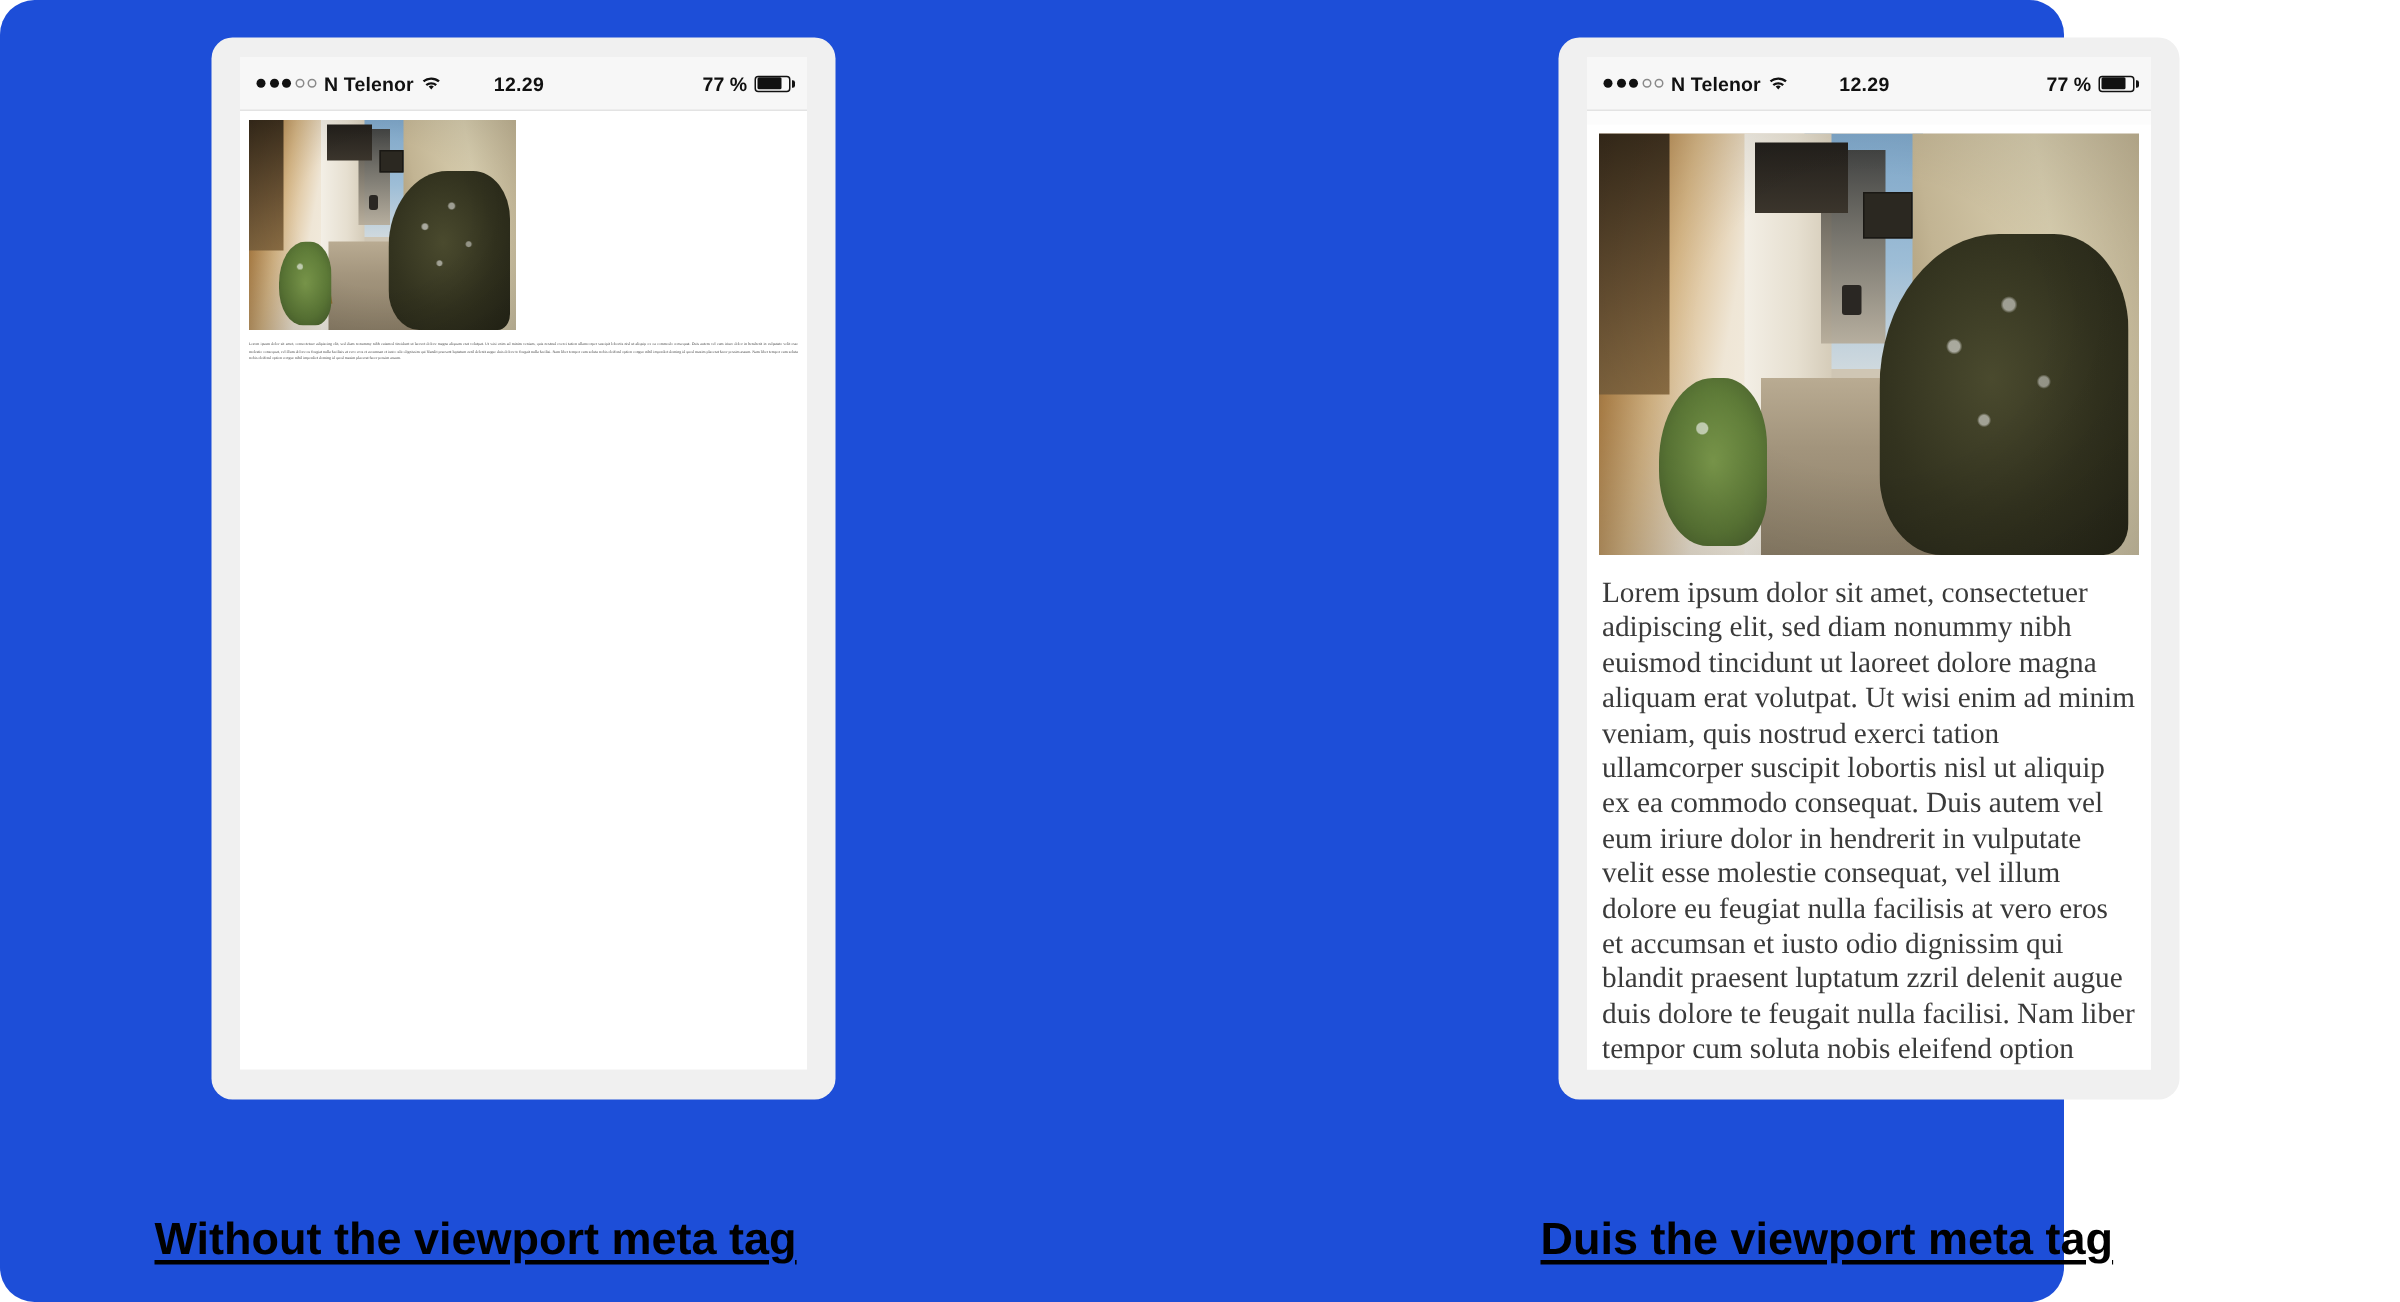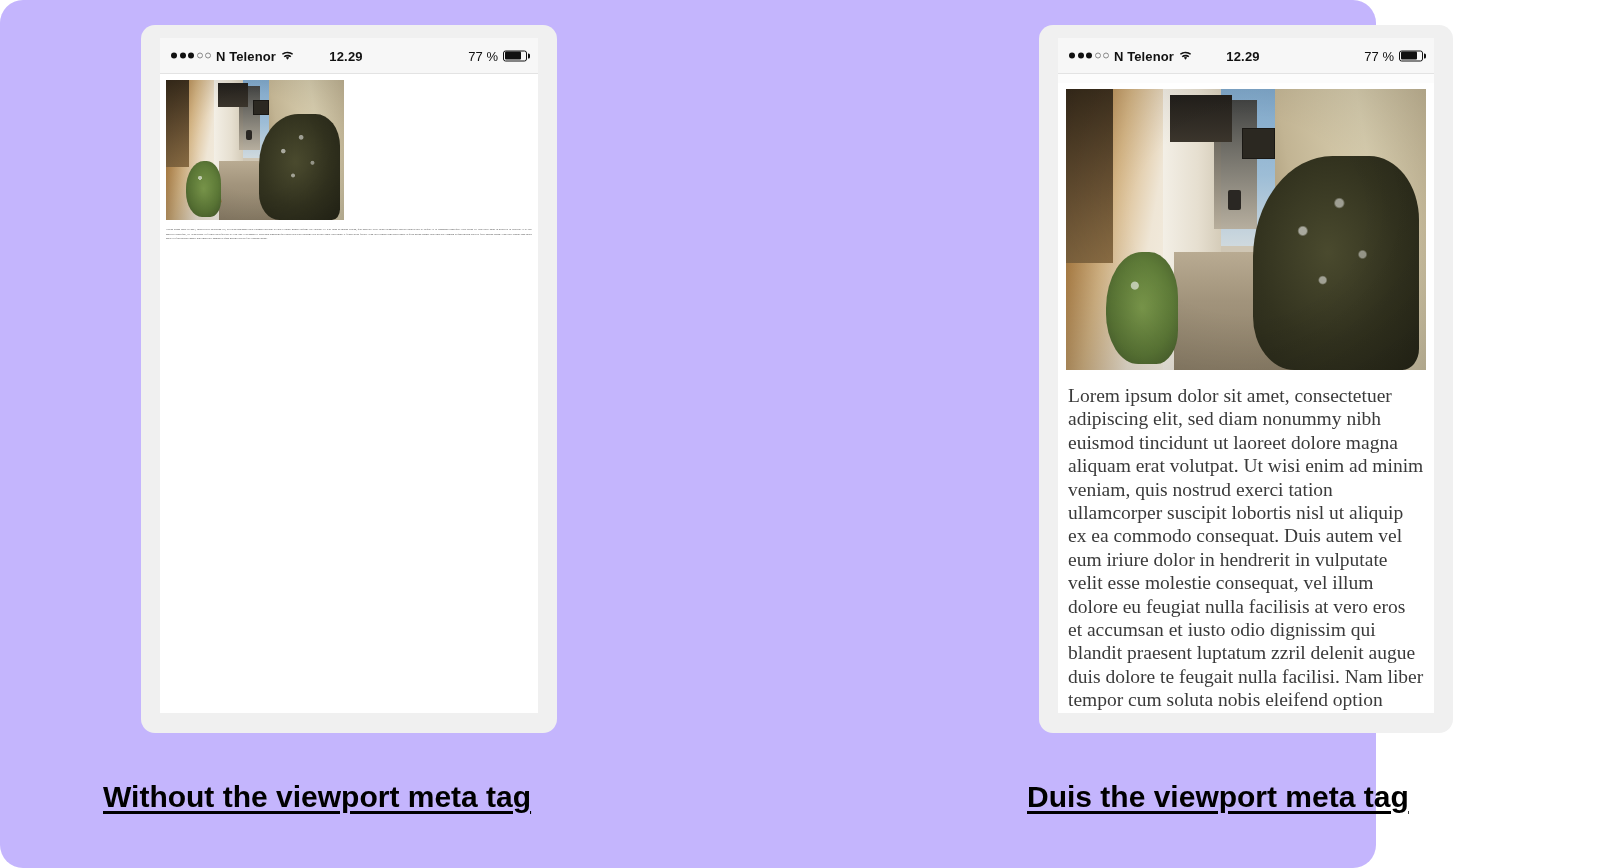--- a/index.html
+++ b/index.html
@@ -3,21 +3,21 @@
 <meta charset="utf-8">
 <style>
   * { box-sizing: border-box; }
   html, body {
     margin: 0; padding: 0;
     width: 1600px; height: 868px;
     background: #ffffff;
     font-family: "Liberation Sans", sans-serif;
     overflow: hidden;
   }
-  .page { position: relative; width: 1376px; height: 868px; background: #c4b5fd; border-radius: 23px; }
+  .page { position: relative; width: 1376px; height: 868px; background: #1d4ed8; border-radius: 23px; }
 
   
   .phone {
     position: absolute;
     background: #f0f0f0;
     border-radius: 14px;
   }
   .phone-left  { left: 141px; top: 25px; width: 416px; height: 708px; }
   .phone-right { left: 1039px; top: 25px; width: 414px; height: 708px; }
 
@@ -51,21 +51,21 @@
   .wifi { width: 13px; height: 10px; display: block; }
   .sb-center {
     position: absolute; left: 0; right: 0; top: 50%; transform: translateY(-50%);
     text-align: center; font-size: 13px; font-weight: 700; letter-spacing: .2px;
     margin-left: -6px;
   }
   .sb-right {
     position: absolute; right: 11px; top: 50%; transform: translateY(-50%);
     display: flex; align-items: center; gap: 5px;
   }
-  .batt-pct { font-size: 13px; font-weight: 400; }
+  .batt-pct { font-size: 13px; font-weight: 700; }
   .battery { position: relative; width: 24px; height: 11px; }
   .battery .shell {
     position: absolute; inset: 0; border: 1.3px solid #111; border-radius: 2.5px;
   }
   .battery .fill {
     position: absolute; left: 1.7px; top: 1.7px; bottom: 1.7px;
     width: 16px; background: #111; border-radius: 1px;
   }
   .battery .nub {
     position: absolute; right: -3px; top: 3px; width: 2.2px; height: 5px;
@@ -174,20 +174,21 @@
   
   .caption {
     position: absolute;
     font-family: "Liberation Sans", sans-serif;
     font-weight: 700;
     font-size: 30px;
     color: #000;
     text-decoration: underline;
     text-underline-offset: 4px;
     white-space: nowrap;
+    margin-top: 30px;
   }
   .caption-left  { left: 103px;  top: 780px; }
   .caption-right { left: 1027px; top: 780px; }
 </style>
 </head>
 <body>
 
 <div class="page">
 
   <div class="phone phone-left">

